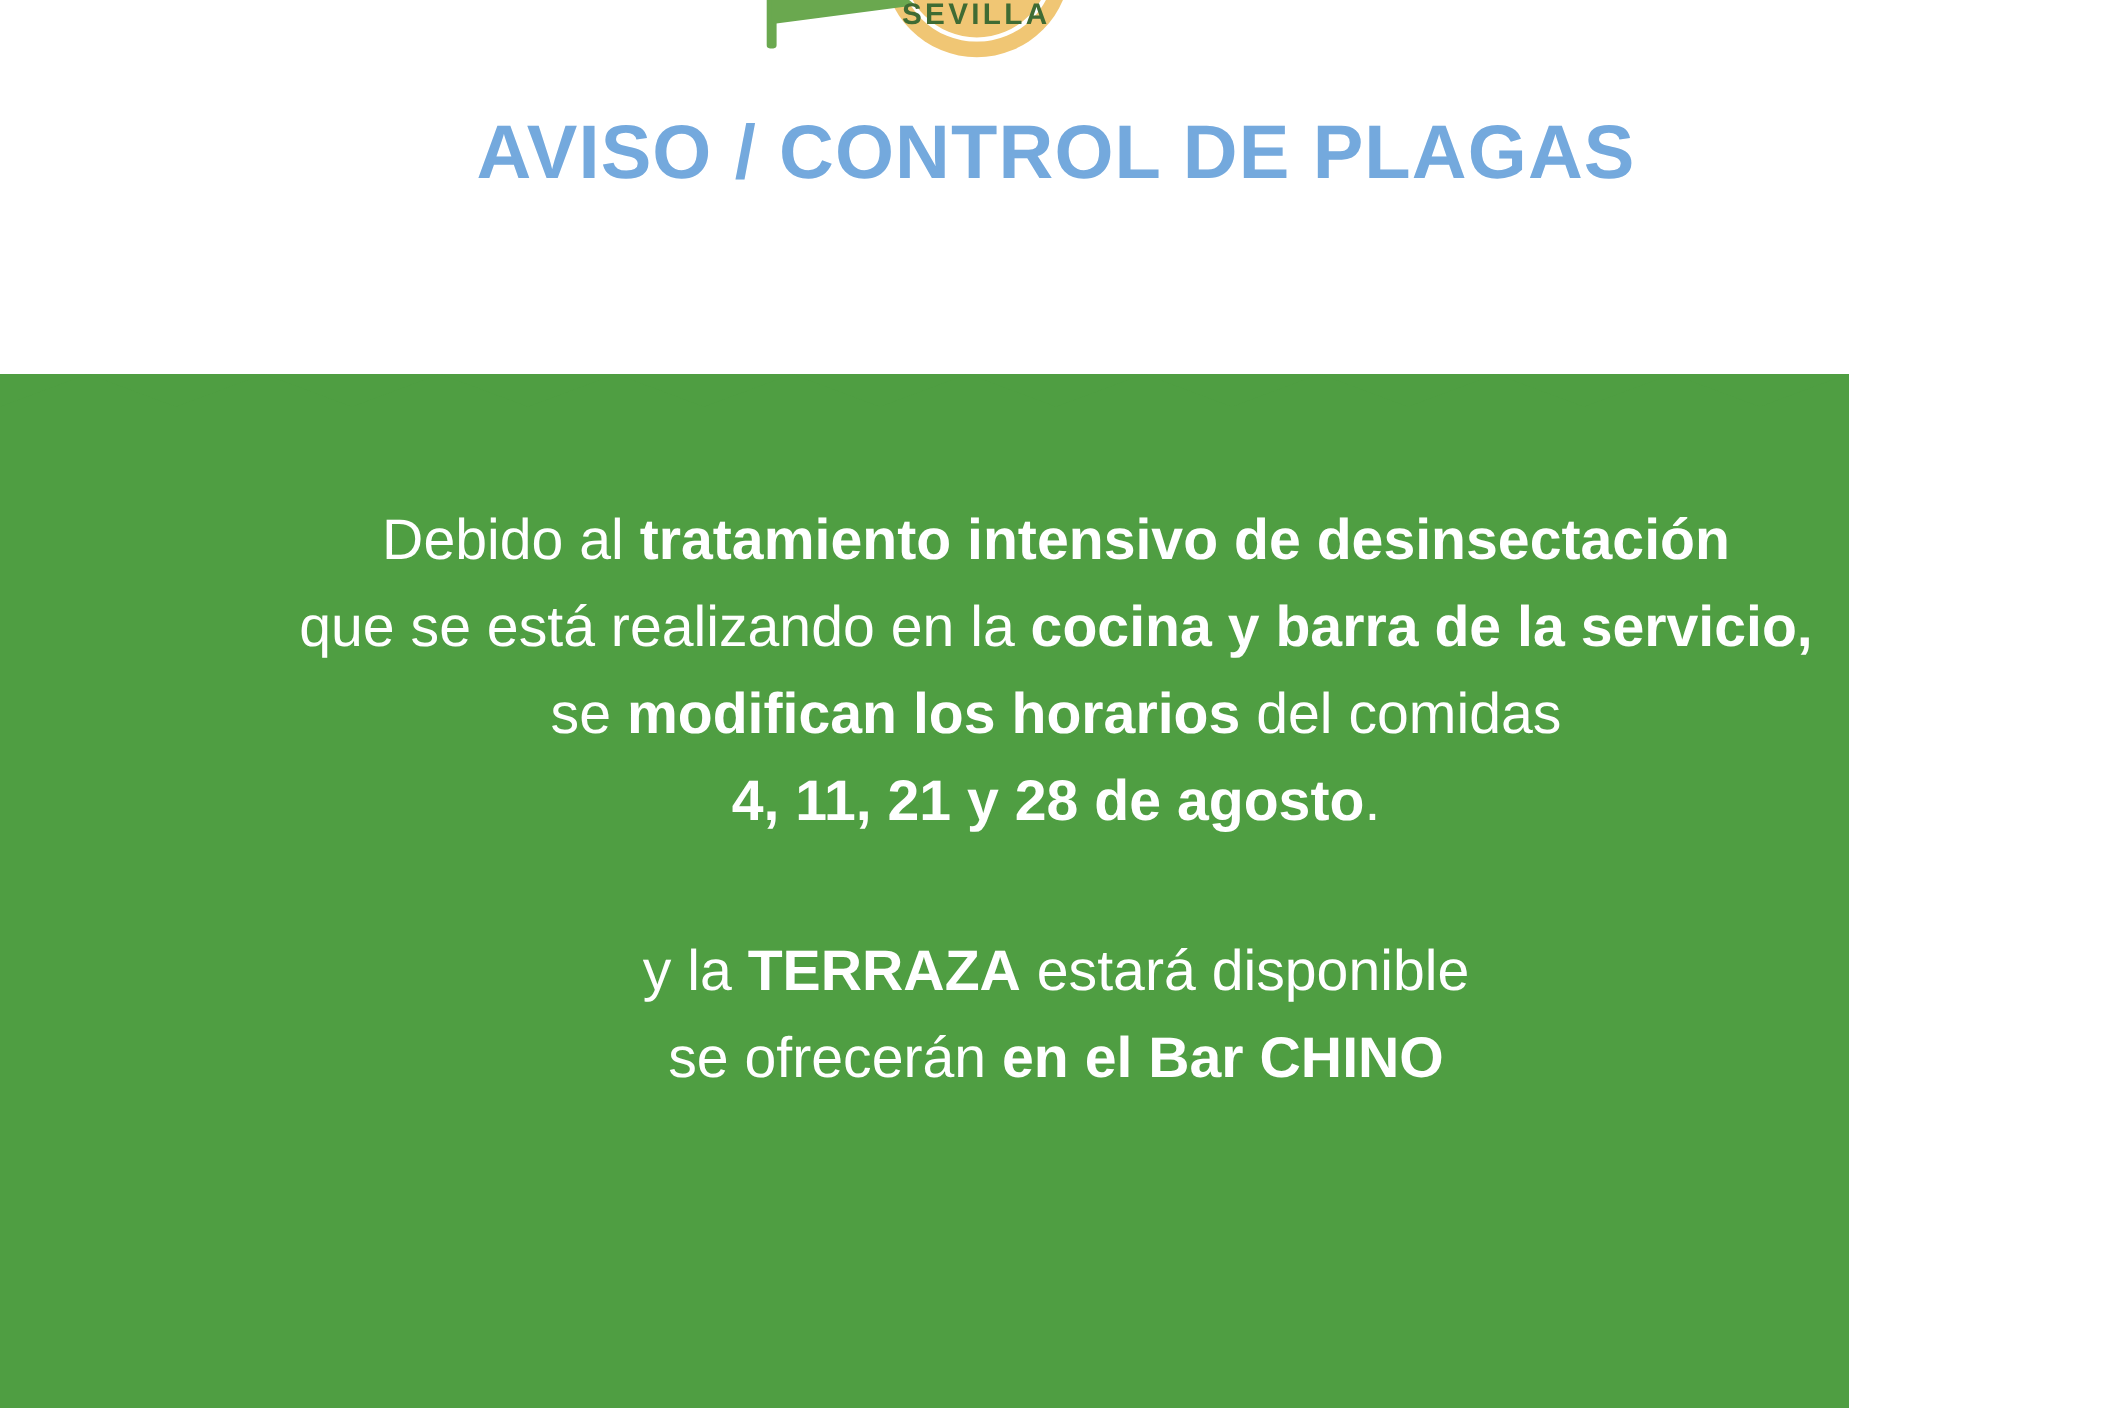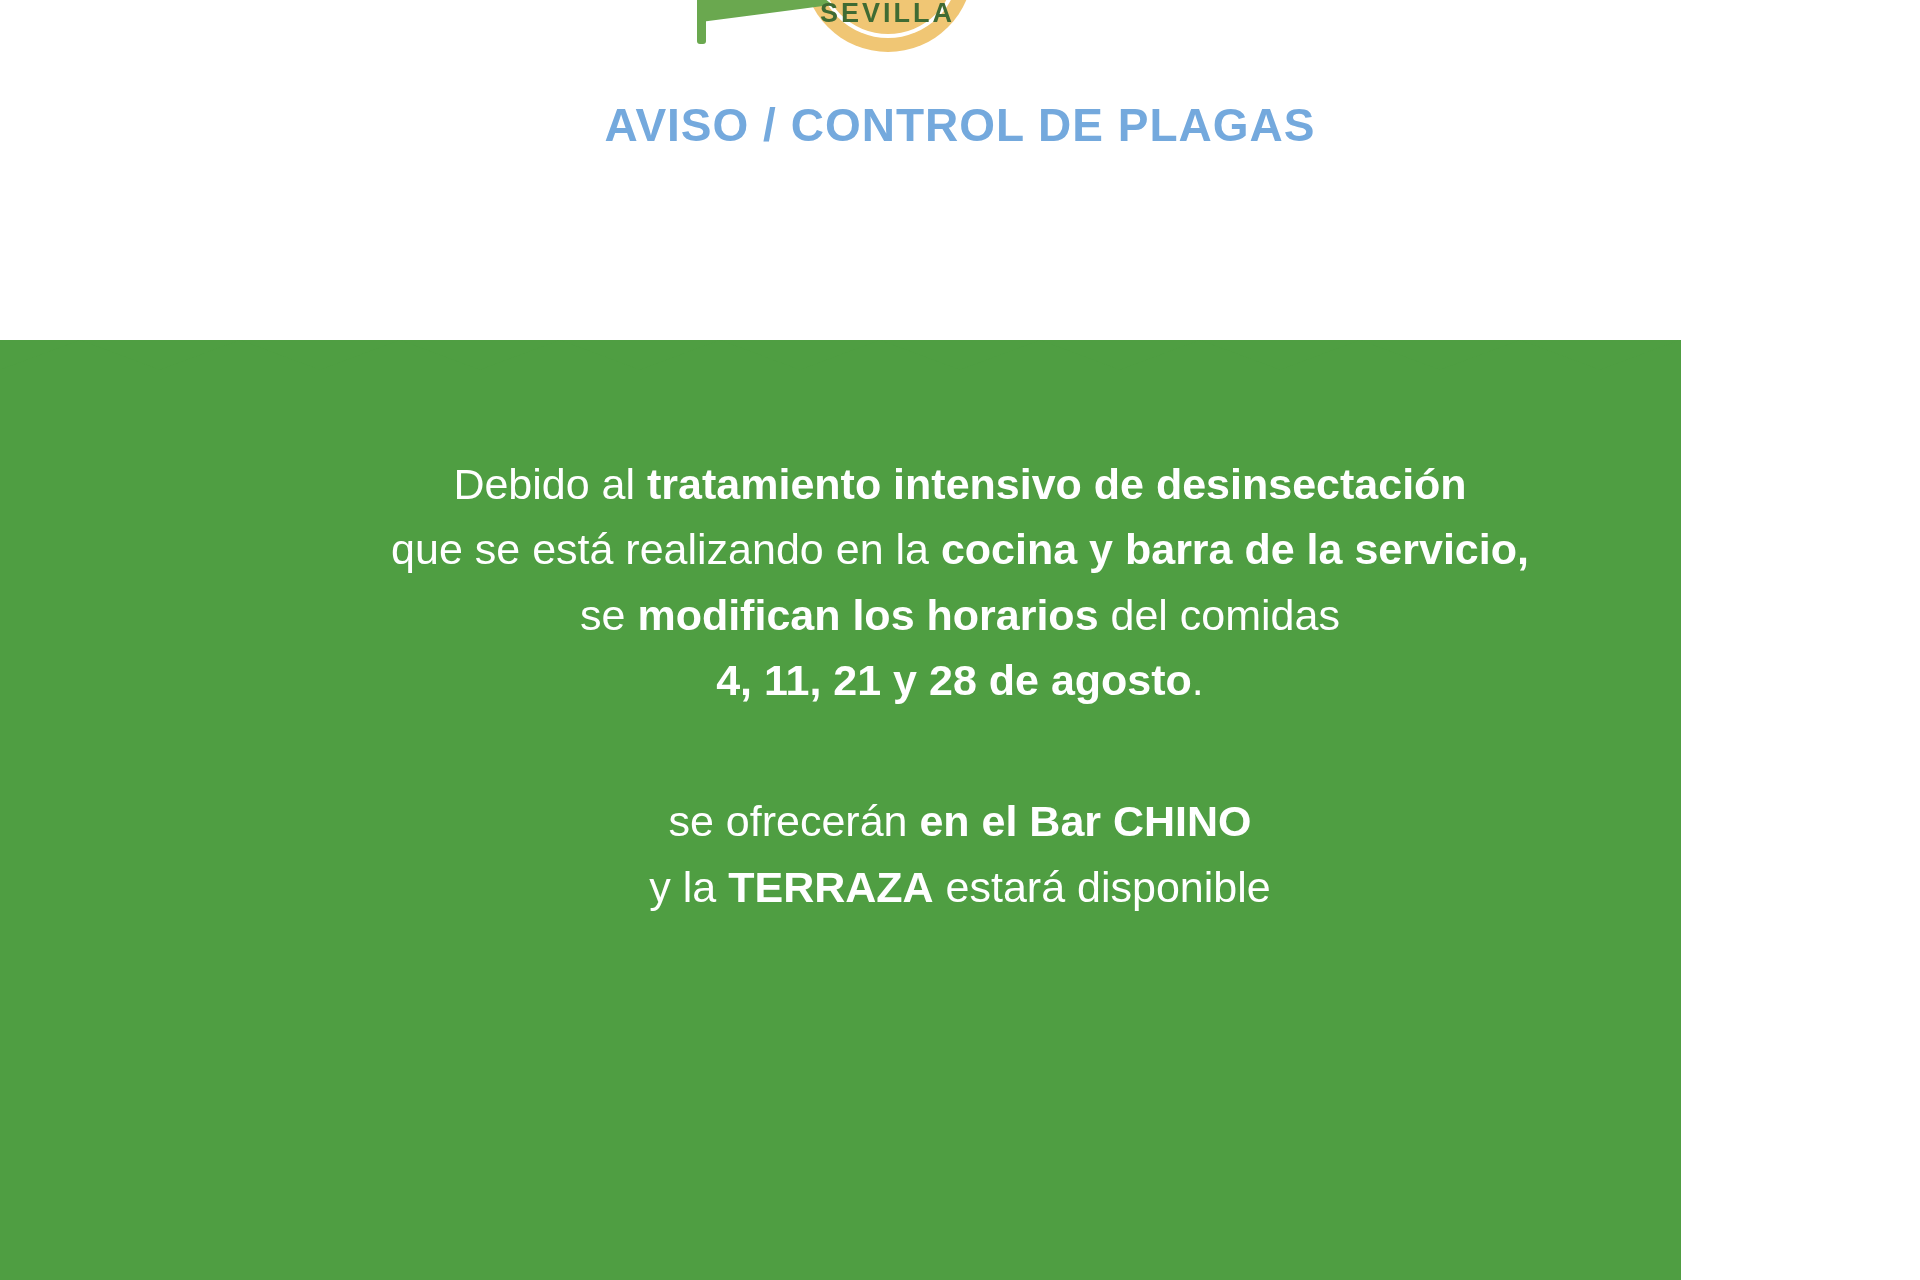--- a/index.html
+++ b/index.html
@@ -83,21 +83,21 @@
 
   
   .title {
     position: absolute;
     top: 100px;
     left: 0;
     width: 1920px;
     text-align: center;
     color: #74a9dd;
     font-weight: bold;
-    font-size: 46px;
+    font-size: 69px;
     line-height: 1.12;
     letter-spacing: 1px;
   }
   .title-line {
     display: block;
     white-space: nowrap;
   }
 
   
   .green-panel {
@@ -134,21 +134,21 @@
     );
   }
 
   .body-text {
     position: absolute;
     left: 0;
     top: 452px;
     width: 1920px;
     text-align: center;
     color: #ffffff;
-    font-size: 43px;
+    font-size: 52px;
     line-height: 1.52;
     padding: 0 120px;
     box-sizing: border-box;
   }
   .body-text p {
     margin: 0 0 0 0;
     white-space: nowrap;
   }
   .para-gap {
     height: 76px;
@@ -174,17 +174,17 @@
 
   <div class="green-panel"></div>
   <div class="zigzag"></div>
 
   <div class="body-text">
     <p><span>Debido al </span><span class="b">tratamiento intensivo de desinsectación</span></p>
     <p><span>que se está realizando en la </span><span class="b">cocina y barra de la servicio,</span></p>
     <p><span>se </span><span class="b">modifican los horarios</span><span> del comidas</span></p>
     <p><span class="b">4, 11, 21 y 28 de agosto</span><span>.</span></p>
     <div class="para-gap"></div>
+    <p><span>y la </span><span class="b">TERRAZA</span><span> estará disponible</span></p>
     <p><span>se ofrecerán </span><span class="b">en el Bar CHINO</span></p>
-    <p><span>y la </span><span class="b">TERRAZA</span><span> estará disponible</span></p>
   </div>
 
 </div>
 
 </body></html>

